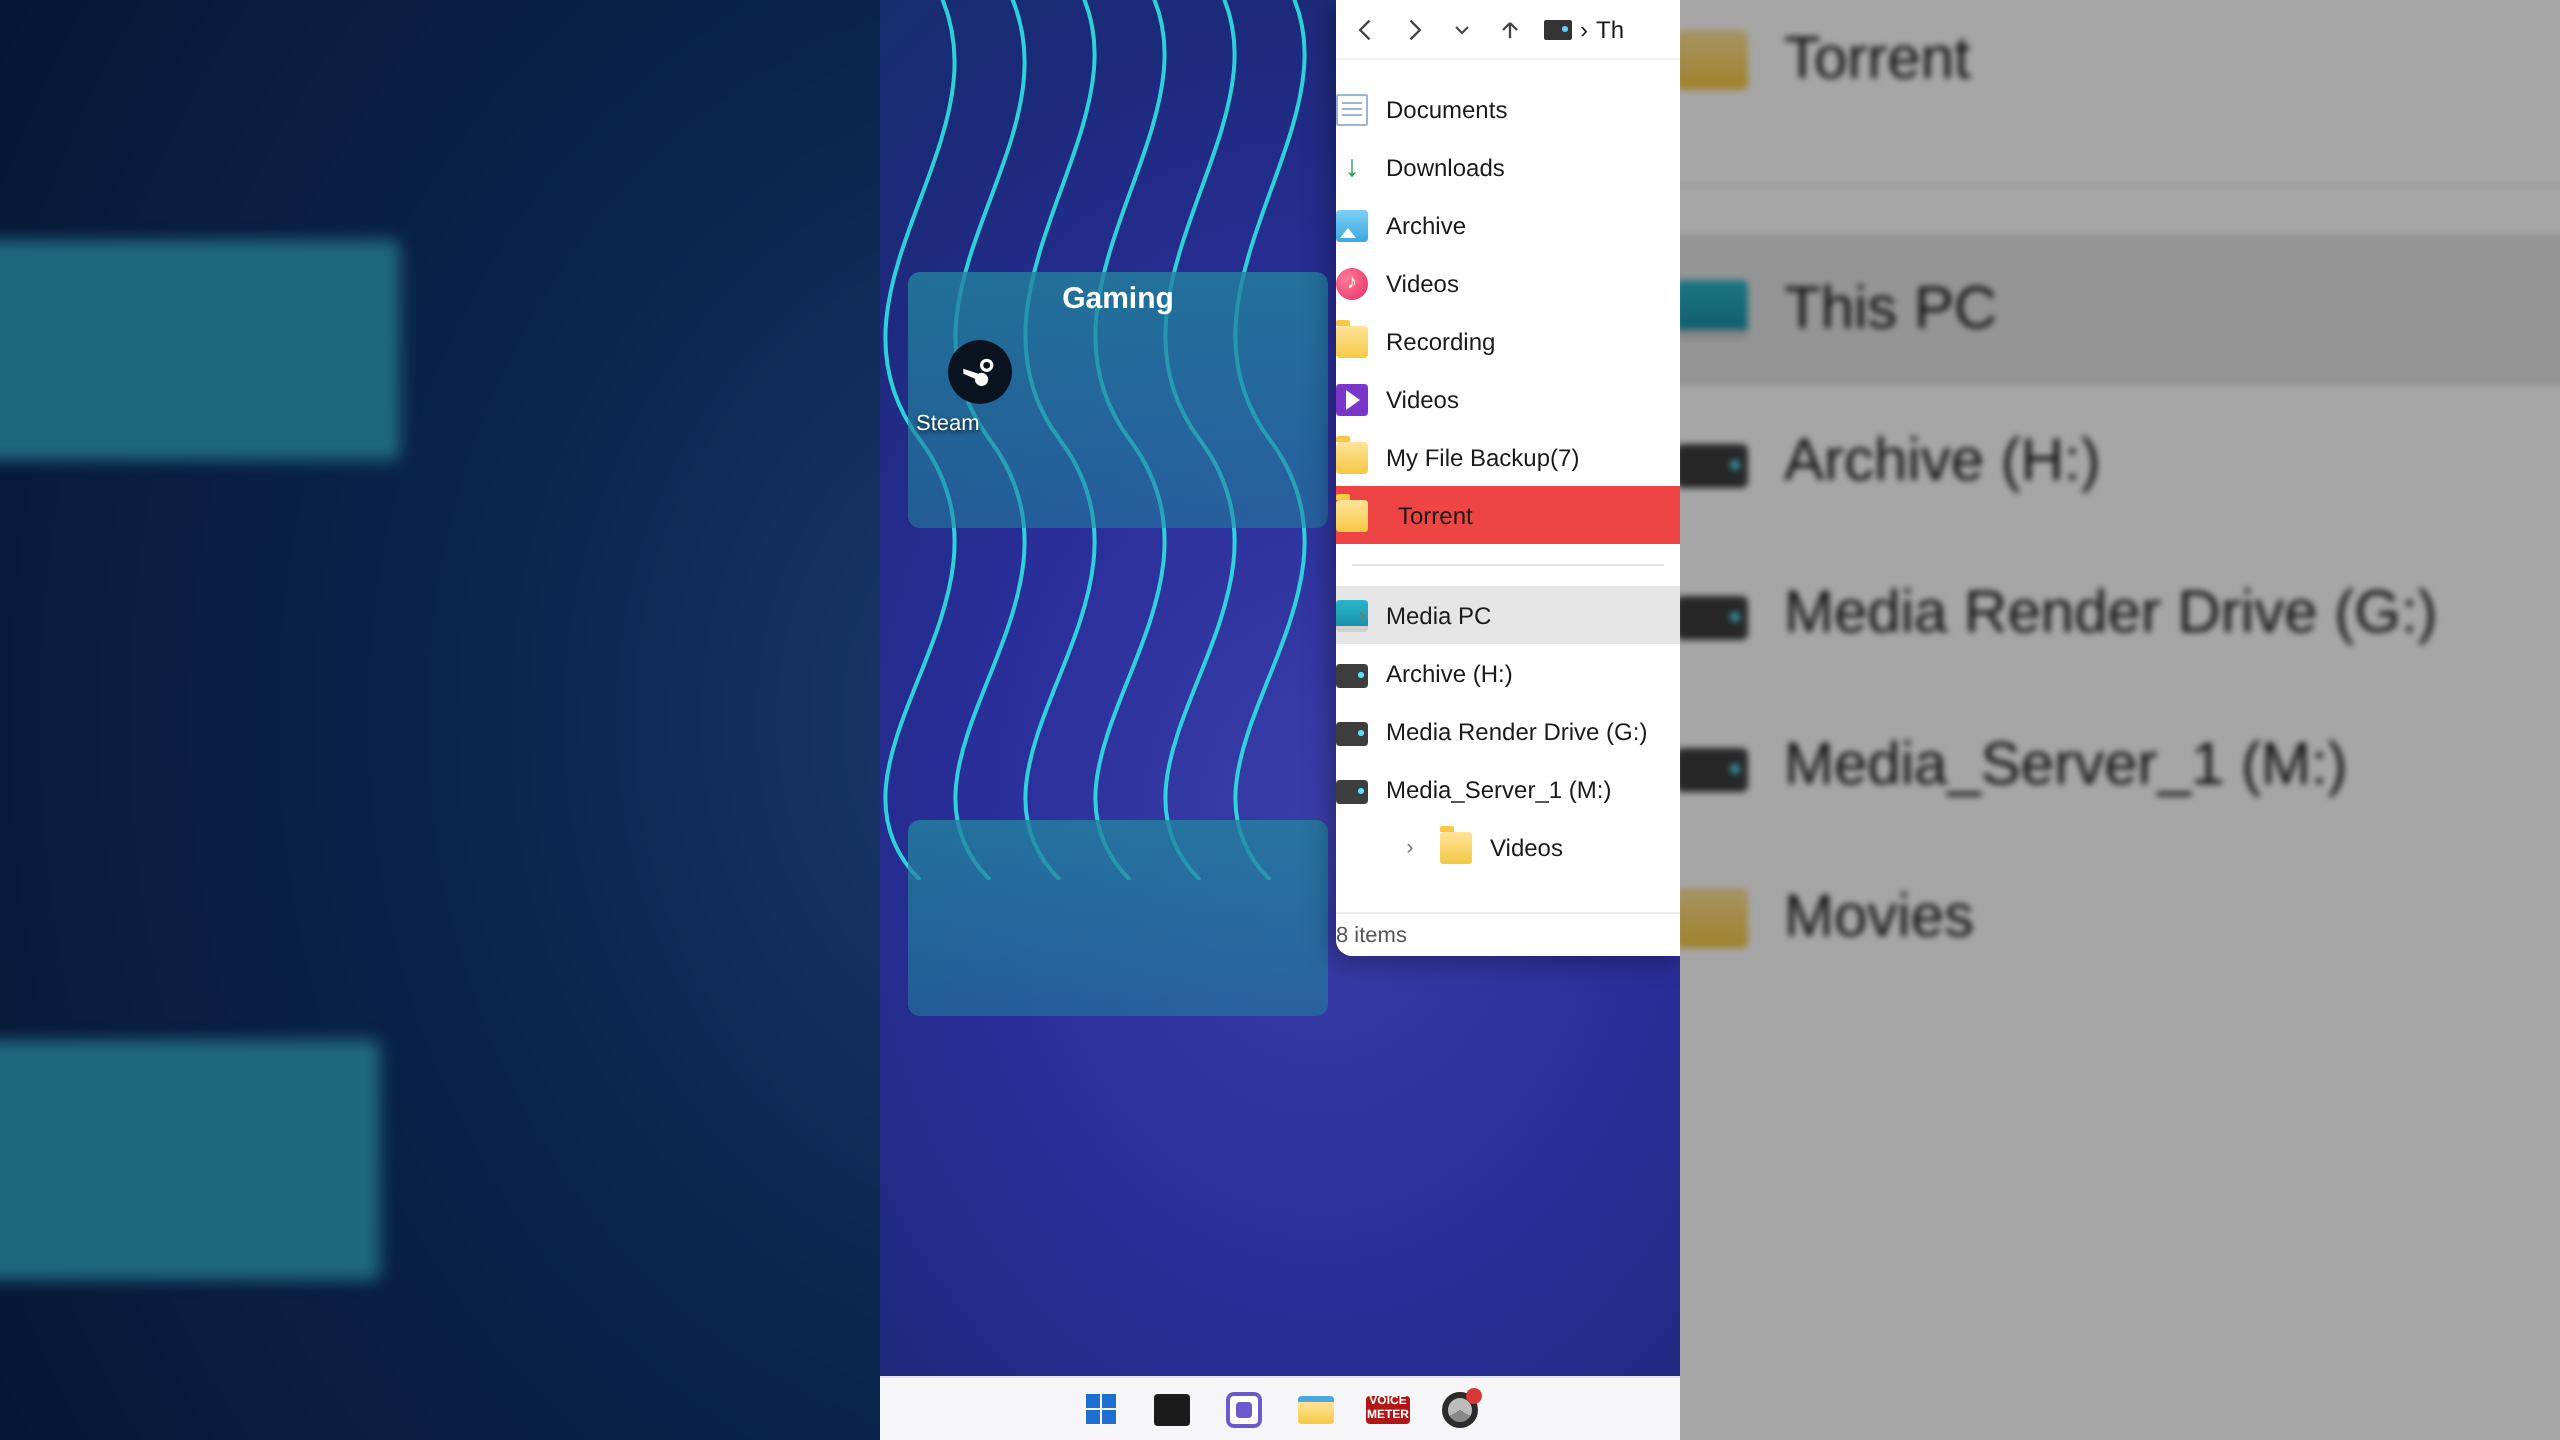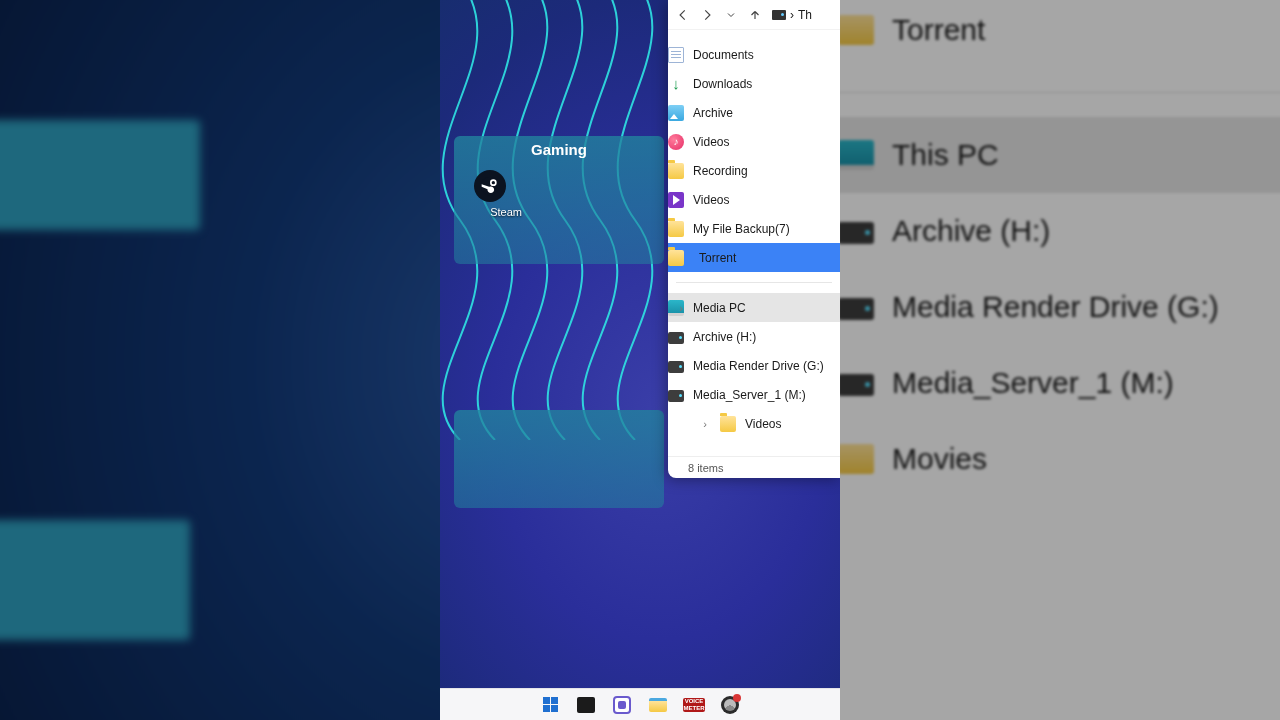--- a/index.html
+++ b/index.html
@@ -31,21 +31,21 @@
   }
   
   #desktop svg.waves { position:absolute; left:0; top:-20px; width:240px; height:460px; opacity:.9; }
   #desktop svg.waves path { fill:none; stroke:#2fe3e3; stroke-width:2; }
 
   .fence {
     position:absolute; border-radius:6px;
     background: linear-gradient(180deg, rgba(34,130,158,.80) 0%, rgba(34,130,158,.55) 100%);
   }
   .fence .title { color:#fff; font-weight:600; font-size:15px; text-align:center; padding:5px 0; }
-  .shortcut { position:absolute; width:64px; text-align:right; color:#fff; font-size:11px;
+  .shortcut { position:absolute; width:64px; text-align:left; color:#fff; font-size:11px;
               text-shadow:0 1px 2px rgba(0,0,0,.8); }
   .shortcut .iconwrap { width:32px; height:32px; margin:0 auto 4px;
               background:#0b1320; border-radius:50%; display:flex; align-items:center; justify-content:center; }
   .shortcut .iconwrap svg { width:20px; height:20px; }
 
   
   #explorer {
     position:absolute; top:0; right:0; width:172px; height:478px;
     background:#fff; border-radius:0 0 0 8px; box-shadow:-2px 2px 14px rgba(0,0,0,.35);
     display:flex; flex-direction:column; overflow:hidden; font-size:12px; color:#1a1a1a;
@@ -58,30 +58,30 @@
                     white-space:nowrap; overflow:hidden; }
   #exp-nav .crumb .drv { width:14px; height:10px; background:#333; border-radius:1px; position:relative; }
   #exp-nav .crumb .drv::after { content:""; position:absolute; right:2px; top:3px; width:3px; height:3px;
                                 background:#6cf; border-radius:50%; }
 
   #exp-body { flex:1; overflow:hidden; padding-top:10px; }
   .qa, .drv-row, .sub-row {
     display:flex; align-items:center; height:29px; gap:9px; cursor:default;
     white-space:nowrap;
   }
-  .qa.sel { background:#3b82f6;gap:15px; }
+  .qa.sel { background:#ef4444;gap:15px; }
   .drv-row.sel { background:#e5e5e5; }
   .sep { height:1px; background:#e6e6e6; margin:10px 8px; }
 
   .chev { position:absolute; left:6px; width:14px; text-align:center; color:#777; font-size:11px; }
   .drv-row, .sub-row { position:relative; }
   .sub-row { padding-left:52px; }
   .sub-row .chev { left:30px; }
 
-  #exp-status { height:22px; border-top:1px solid #eee; padding:0 20px;
+  #exp-status { height:22px; border-top:1px solid #eee; padding:0 0;
                 display:flex; align-items:center; font-size:11px; color:#555; }
 
   
   .ic { width:16px; height:16px; flex:0 0 16px; display:inline-flex; align-items:center; justify-content:center; }
   .ic-folder { background:linear-gradient(180deg,#ffe39a,#f5c944); border-radius:2px; position:relative; }
   .ic-folder::before { content:""; position:absolute; top:-3px; left:0; width:7px; height:3px;
                        background:#f5c944; border-radius:1px 1px 0 0; }
   .ic-doc { background:#fff; border:1px solid #9db4d6; border-radius:1px; position:relative; }
   .ic-doc::after { content:""; position:absolute; left:2px; right:2px; top:3px; height:1px; background:#9db4d6;
                    box-shadow:0 3px 0 #9db4d6, 0 6px 0 #9db4d6; }

